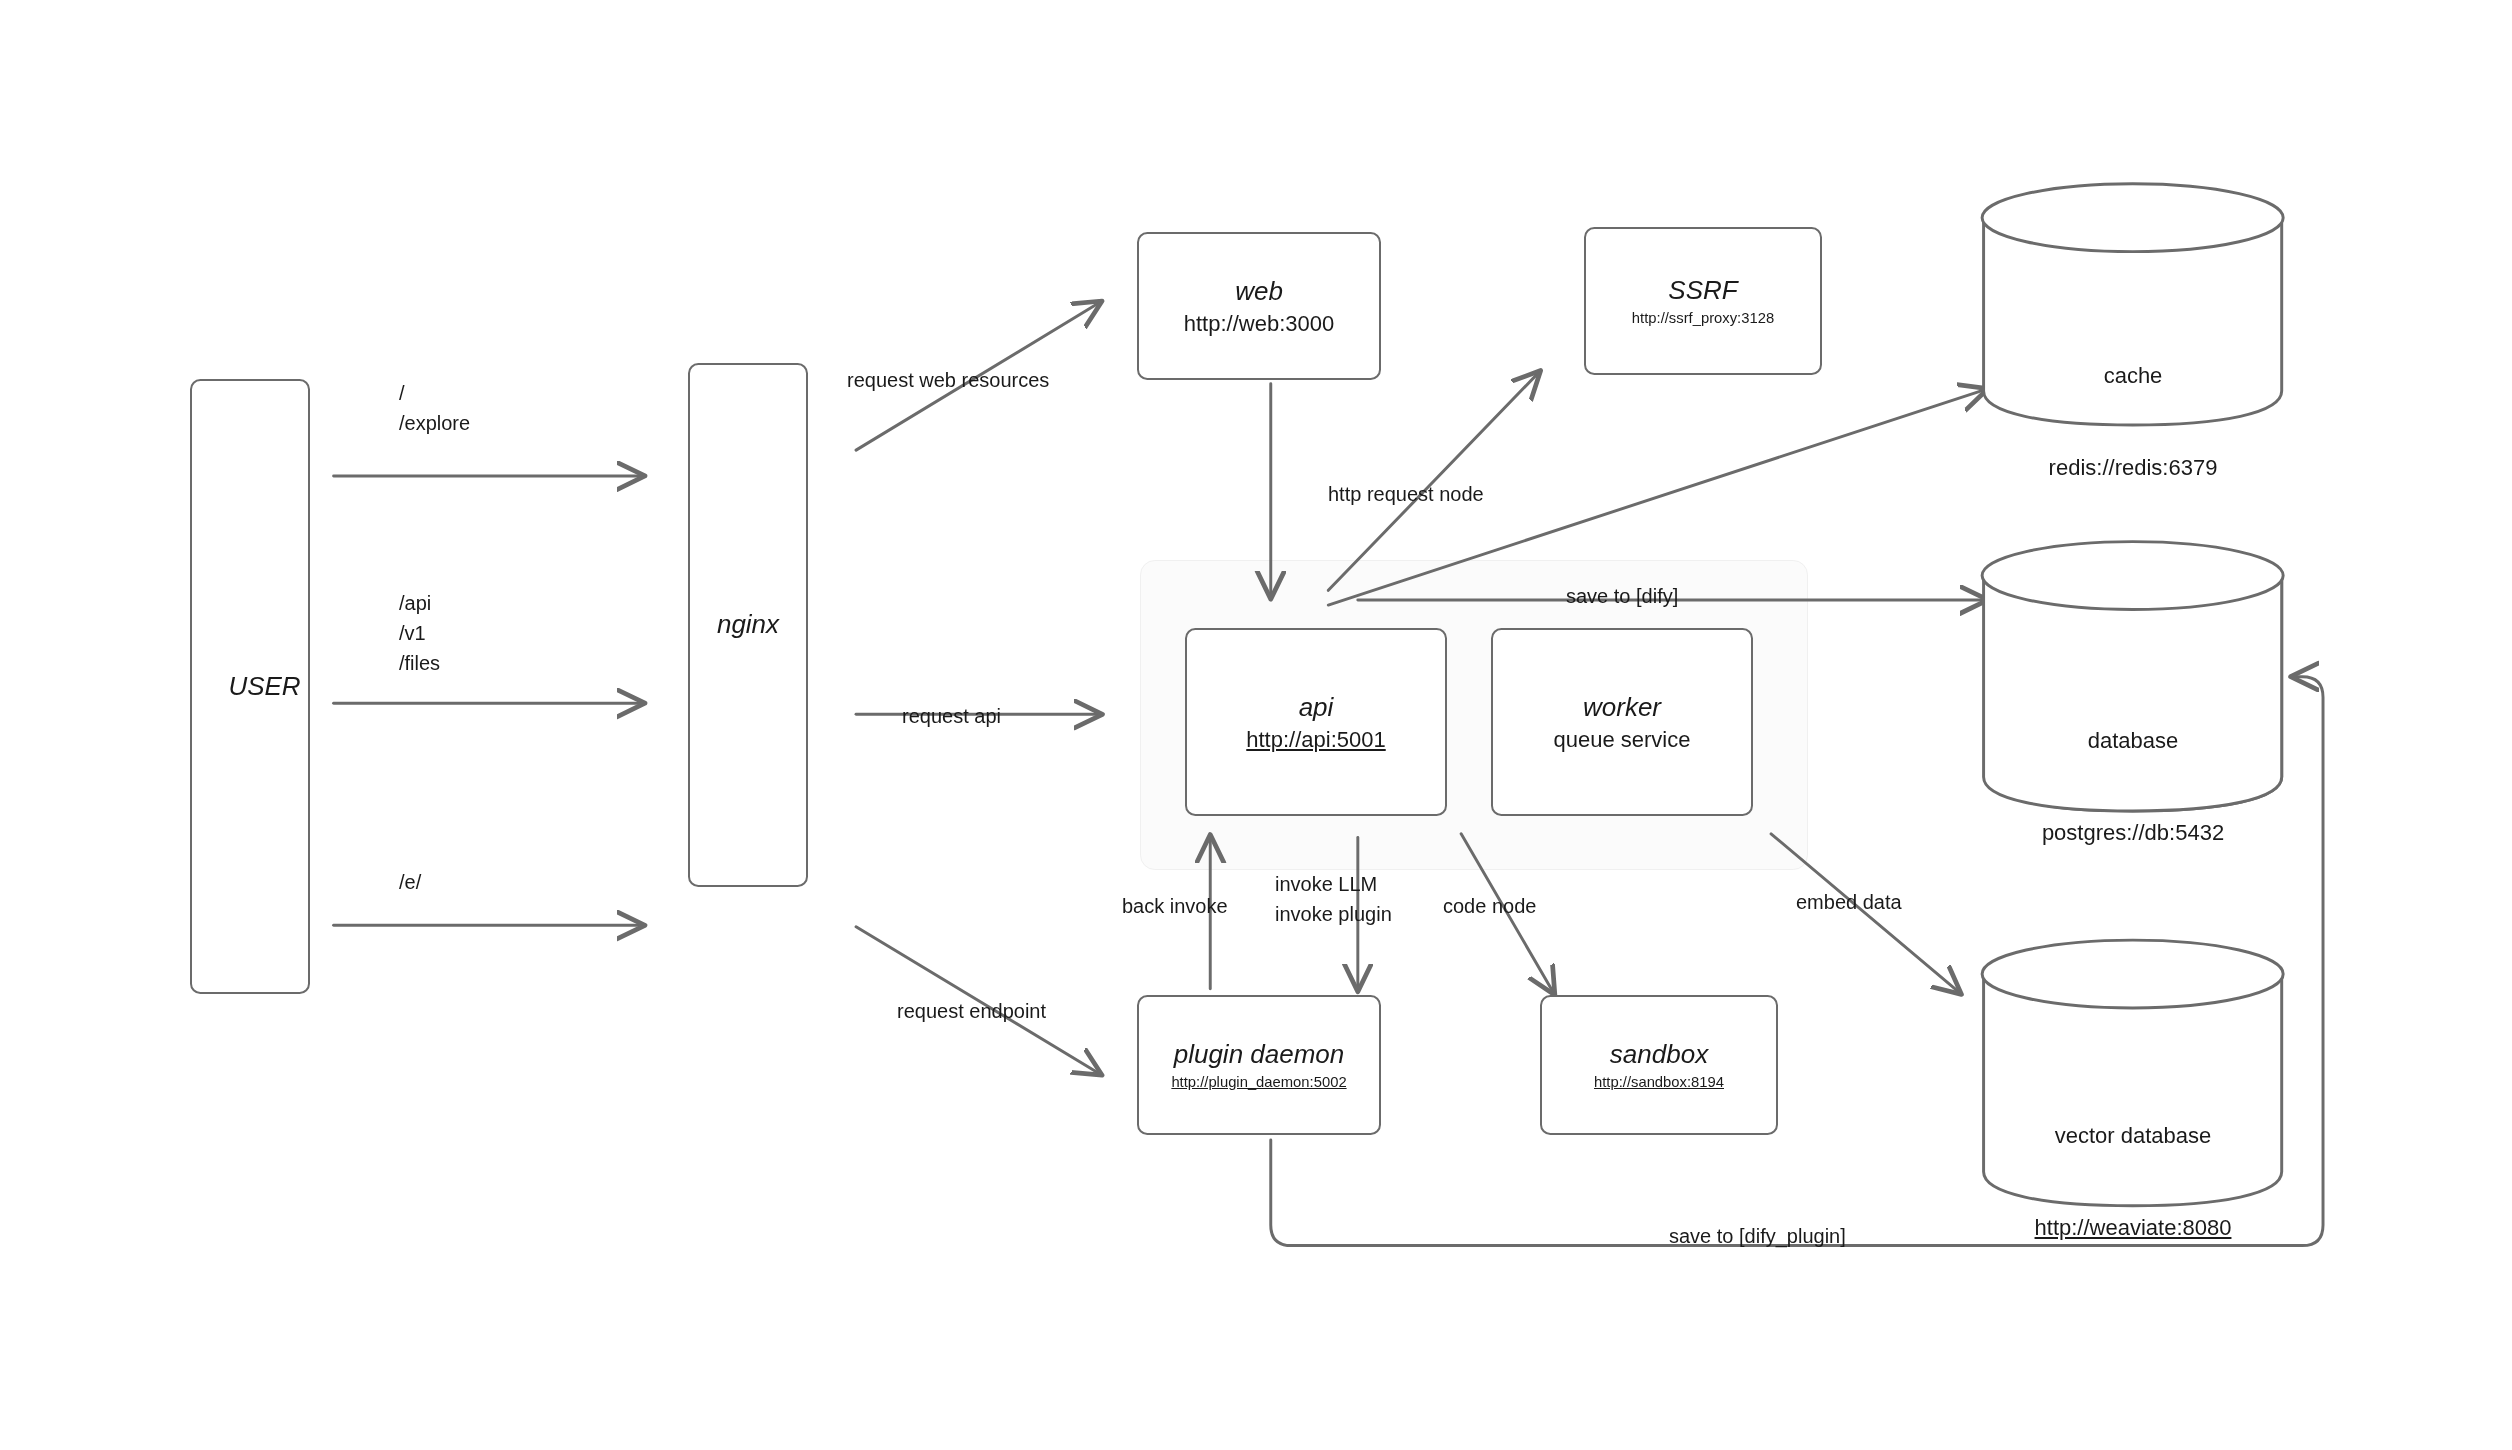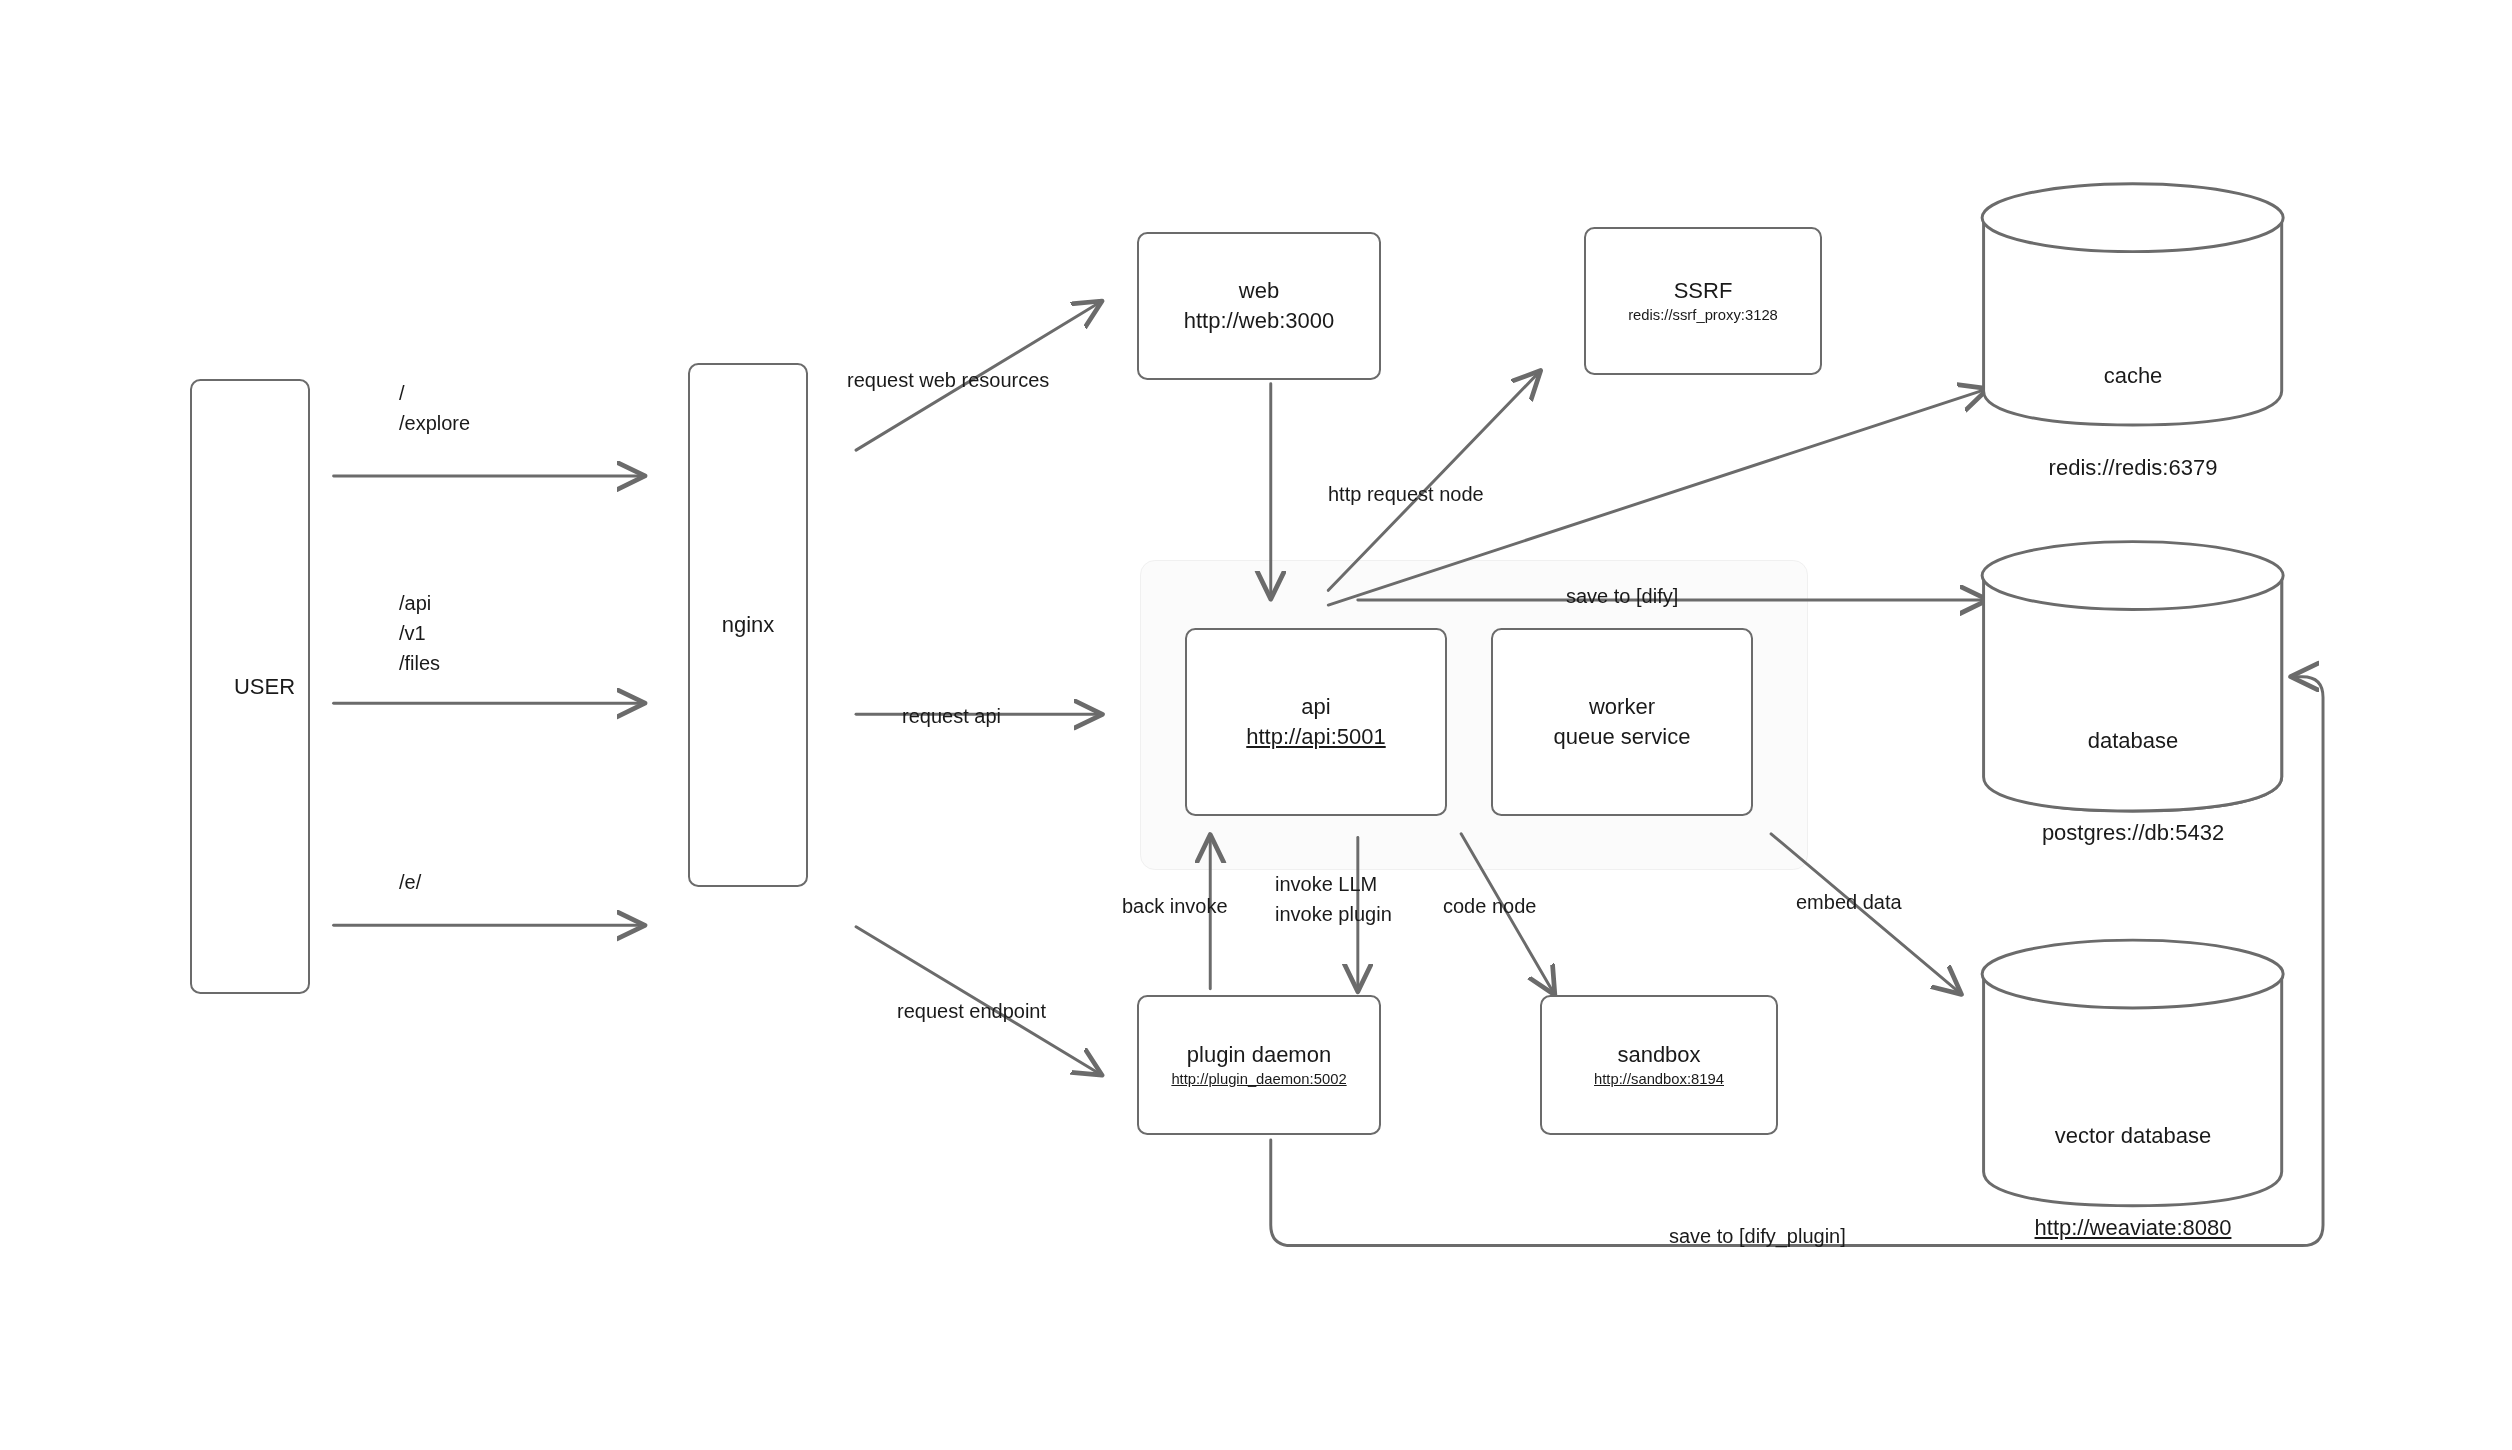--- a/index.html
+++ b/index.html
@@ -31,22 +31,23 @@
     border-radius: 10.3px;
     background: #ffffff;
     display: flex;
     flex-direction: column;
     align-items: center;
     justify-content: center;
     color: #1a1a1a;
     text-align: center;
   }
   .node .t-main {
-    font-size: 22px;
+    font-size: 26px;
     line-height: 1.35;
+    font-style: italic;
   }
   .node .t-sub {
     font-size: 22px;
     line-height: 1.35;
   }
   .node .t-small {
     font-size: 14.8px;
     line-height: 1.35;
   }
   .underline {
@@ -158,21 +159,21 @@
     <div class="t-main">nginx</div>
   </div>
 
   <div class="node" style="left:1137px; top:232px; width:244px; height:148px;">
     <div class="t-main">web</div>
     <div class="t-sub">http://web:3000</div>
   </div>
 
   <div class="node" style="left:1540px; top:227px; width:238px; height:148px;margin-left:44px;">
     <div class="t-main">SSRF</div>
-    <div class="t-small">redis://ssrf_proxy:3128</div>
+    <div class="t-small">http://ssrf_proxy:3128</div>
   </div>
 
   <div class="node" style="left:1185px; top:628px; width:262px; height:188px;">
     <div class="t-main">api</div>
     <div class="t-sub underline">http://api:5001</div>
   </div>
 
   <div class="node" style="left:1491px; top:628px; width:262px; height:188px;">
     <div class="t-main">worker</div>
     <div class="t-sub">queue service</div>

